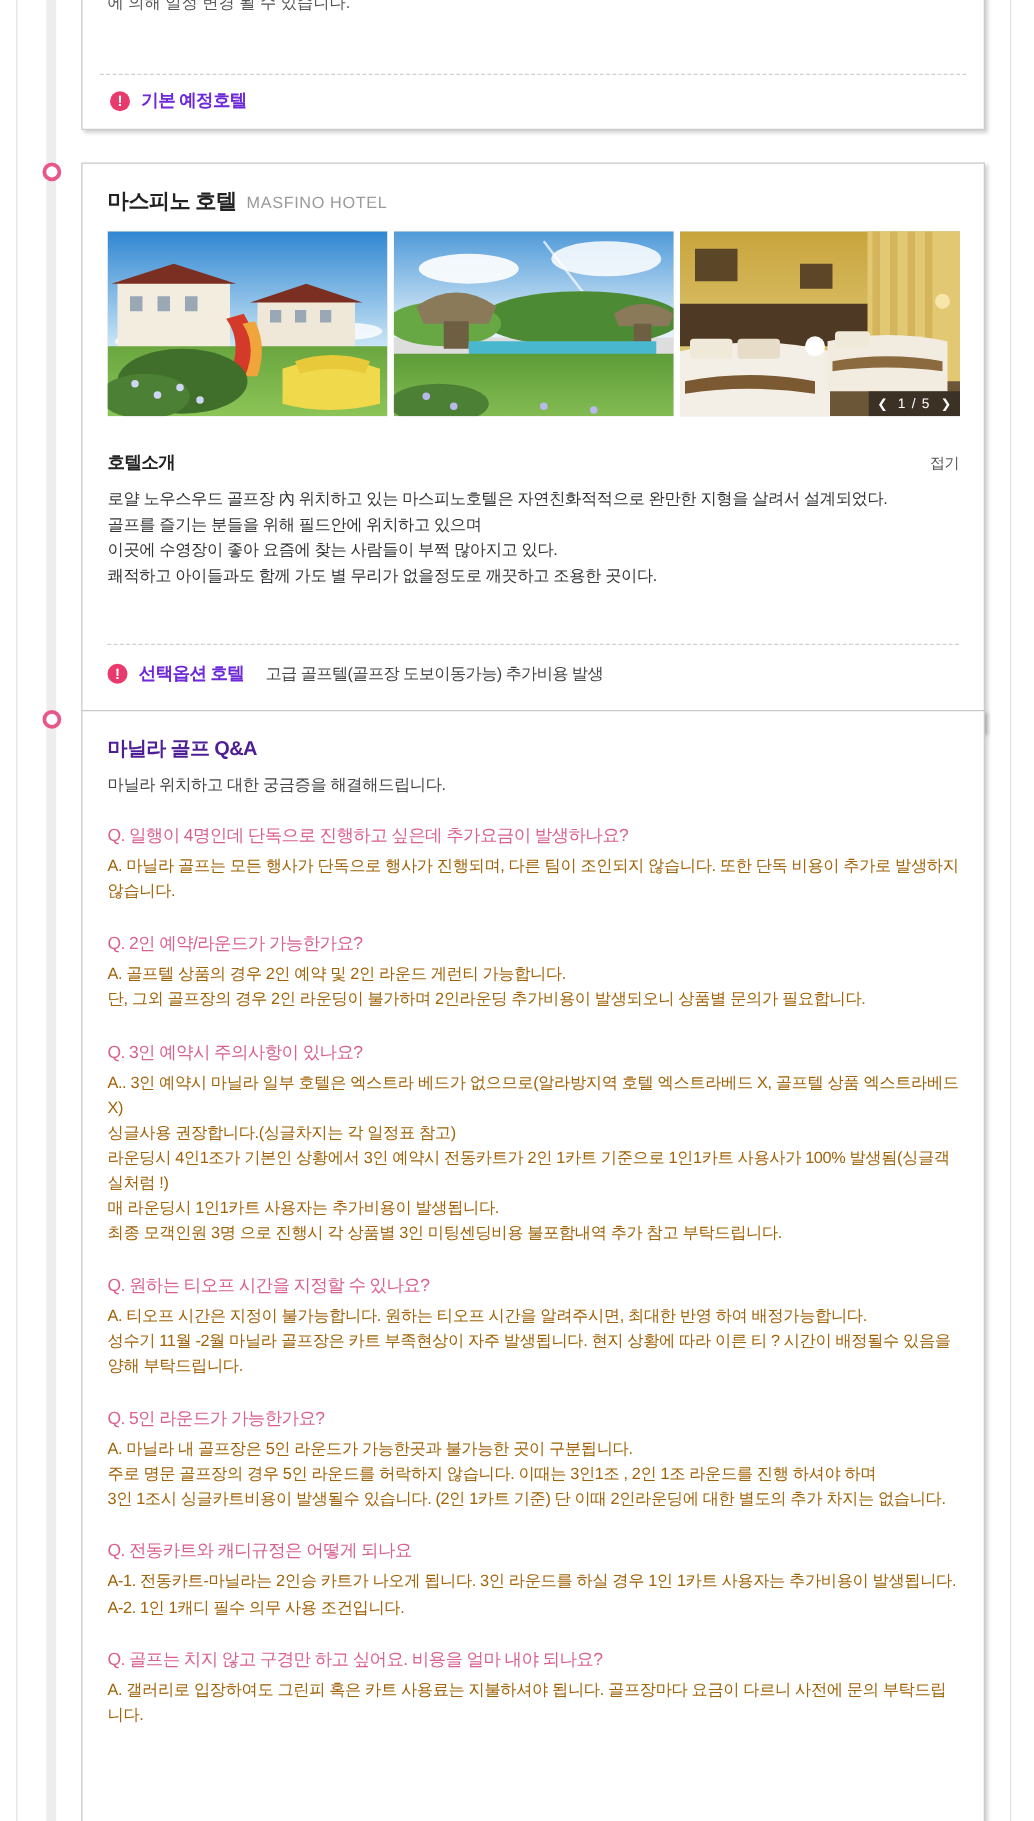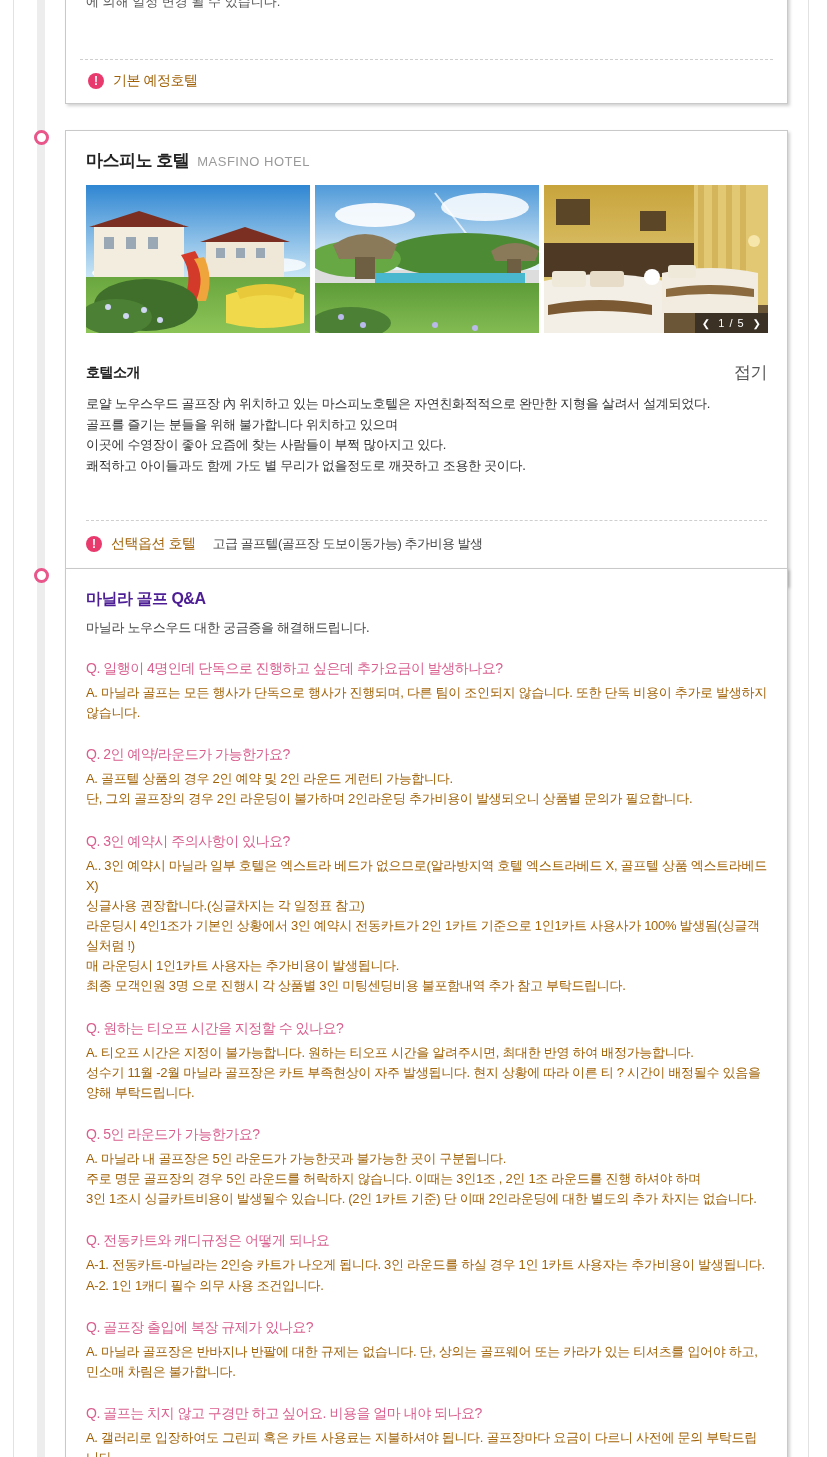--- a/index.html
+++ b/index.html
@@ -33,42 +33,42 @@
   .clipped-line{position:absolute;top:22px;left:20px;font-size:13px;color:#555;}
   .dashed-sep{border-top:1px dashed #cfcfcf;height:0;}
   .card-1 .dashed-sep{position:absolute;left:14px;right:14px;top:88px;}
 
   .note-row{display:flex;align-items:center;gap:9px;}
   .card-1 .note-row{position:absolute;left:22px;top:101px;}
   .excl-icon{
     width:16px;height:16px;border-radius:50%;background:#e83a6c;color:#fff;
     font-size:12px;font-weight:bold;line-height:16px;text-align:center;flex:0 0 16px;
   }
-  .note-label{font-size:14px;font-weight:normal;color:#a16207;letter-spacing:-0.5px;}
+  .note-label{font-size:14px;font-weight:bold;color:#6d28d9;letter-spacing:-0.5px;}
   .note-extra{font-size:13px;color:#444;margin-left:8px;letter-spacing:-0.5px;}
 
   .card-2{padding:18px 20px 0 20px;}
   .hotel-title-row{display:flex;align-items:baseline;gap:8px;}
   .hotel-title-ko{font-size:17px;font-weight:bold;color:#222;letter-spacing:-0.5px;}
   .hotel-title-en{font-size:13px;color:#9a9a9a;letter-spacing:0.5px;}
 
   .photo-row{display:flex;gap:5px;margin-top:13px;}
   .photo{position:relative;width:224px;height:148px;overflow:hidden;background:#ddd;flex:0 0 224px;}
   .photo svg{display:block;}
   .carousel-ctrl{
     position:absolute;right:0;bottom:0;height:20px;padding:0 7px;
     background:rgba(20,20,20,0.55);color:#fff;font-size:11px;
     display:flex;align-items:center;gap:8px;
   }
   .carousel-ctrl .arrow{font-size:10px;cursor:pointer;}
   .carousel-ctrl .page{letter-spacing:1px;}
 
   .intro-head-row{display:flex;justify-content:space-between;align-items:center;margin-top:28px;}
   .intro-heading{font-size:14px;font-weight:bold;color:#222;letter-spacing:-0.5px;}
-  .collapse-btn{font-size:17px;color:#555;cursor:pointer;letter-spacing:-0.5px;}
+  .collapse-btn{font-size:12px;color:#555;cursor:pointer;letter-spacing:-0.5px;}
 
   .intro-text{margin-top:10px;font-size:13px;color:#333;line-height:1.58;letter-spacing:-0.3px;}
 
   .card-2 .dashed-sep{margin-top:44px;}
   .card-2 .note-row{margin-top:14px;}
 
   .qna-title{font-size:16px;font-weight:bold;color:#4c1d95;letter-spacing:-0.5px;}
   .qna-subtitle{font-size:13px;color:#444;margin-top:9px;letter-spacing:-0.3px;}
   .qna-item{margin-top:23px;}
   .qna-q{font-size:14px;font-weight:normal;color:#d95f8e;letter-spacing:-0.5px;margin-bottom:5px;}
@@ -204,36 +204,36 @@
     </div>
   </div>
 
   <div class="intro-head-row">
     <span class="intro-heading">호텔소개</span>
     <span class="collapse-btn">접기</span>
   </div>
 
   <div class="intro-text">
     <div>로얄 노우스우드 골프장 內 위치하고 있는 마스피노호텔은 자연친화적적으로 완만한 지형을 살려서 설계되었다.</div>
-    <div>골프를 즐기는 분들을 위해 불가합니다 위치하고 있으며</div>
+    <div>골프를 즐기는 분들을 위해 필드안에 위치하고 있으며</div>
     <div>이곳에 수영장이 좋아 요즘에 찾는 사람들이 부쩍 많아지고 있다.</div>
     <div>쾌적하고 아이들과도 함께 가도 별 무리가 없을정도로 깨끗하고 조용한 곳이다.</div>
   </div>
 
   <div class="dashed-sep"></div>
   <div class="note-row">
     <span class="excl-icon">!</span>
     <span class="note-label">선택옵션 호텔</span>
     <span class="note-extra">고급 골프텔(골프장 도보이동가능) 추가비용 발생</span>
   </div>
 </section>
 
 <section class="card card-3">
   <div class="qna-title">마닐라 골프 Q&amp;A</div>
-  <div class="qna-subtitle">마닐라 노우스우드 대한 궁금증을 해결해드립니다.</div>
+  <div class="qna-subtitle">마닐라 위치하고 대한 궁금증을 해결해드립니다.</div>
 
   <div class="qna-item">
     <div class="qna-q">Q. 일행이 4명인데 단독으로 진행하고 싶은데 추가요금이 발생하나요?</div>
     <div class="qna-a">A. 마닐라 골프는 모든 행사가 단독으로 행사가 진행되며, 다른 팀이 조인되지 않습니다. 또한 단독 비용이 추가로 발생하지 않습니다.</div>
   </div>
 
   <div class="qna-item">
     <div class="qna-q">Q. 2인 예약/라운드가 가능한가요?</div>
     <div class="qna-a">A. 골프텔 상품의 경우 2인 예약 및 2인 라운드 게런티 가능합니다.</div>
     <div class="qna-a">단, 그외 골프장의 경우 2인 라운딩이 불가하며 2인라운딩 추가비용이 발생되오니 상품별 문의가 필요합니다.</div>
@@ -260,23 +260,19 @@
     <div class="qna-a">주로 명문 골프장의 경우 5인 라운드를 허락하지 않습니다. 이때는 3인1조 , 2인 1조 라운드를 진행 하셔야 하며</div>
     <div class="qna-a">3인 1조시 싱글카트비용이 발생될수 있습니다. (2인 1카트 기준) 단 이때 2인라운딩에 대한 별도의 추가 차지는 없습니다.</div>
   </div>
 
   <div class="qna-item">
     <div class="qna-q">Q. 전동카트와 캐디규정은 어떻게 되나요</div>
     <div class="qna-a">A-1. 전동카트-마닐라는 2인승 카트가 나오게 됩니다. 3인 라운드를 하실 경우 1인 1카트 사용자는 추가비용이 발생됩니다.</div>
     <div class="qna-a">A-2. 1인 1캐디 필수 의무 사용 조건입니다.</div>
   </div>
 
-  <div class="qna-item">
-    <div class="qna-q">Q. 골프장 출입에 복장 규제가 있나요?</div>
-    <div class="qna-a">A. 마닐라 골프장은 반바지나 반팔에 대한 규제는 없습니다. 단, 상의는 골프웨어 또는 카라가 있는 티셔츠를 입어야 하고, 민소매 차림은 불가합니다.</div>
-  </div>
 
   <div class="qna-item">
     <div class="qna-q">Q. 골프는 치지 않고 구경만 하고 싶어요. 비용을 얼마 내야 되나요?</div>
     <div class="qna-a">A. 갤러리로 입장하여도 그린피 혹은 카트 사용료는 지불하셔야 됩니다. 골프장마다 요금이 다르니 사전에 문의 부탁드립니다.</div>
   </div>
 
 </section>
 
 </body></html>

